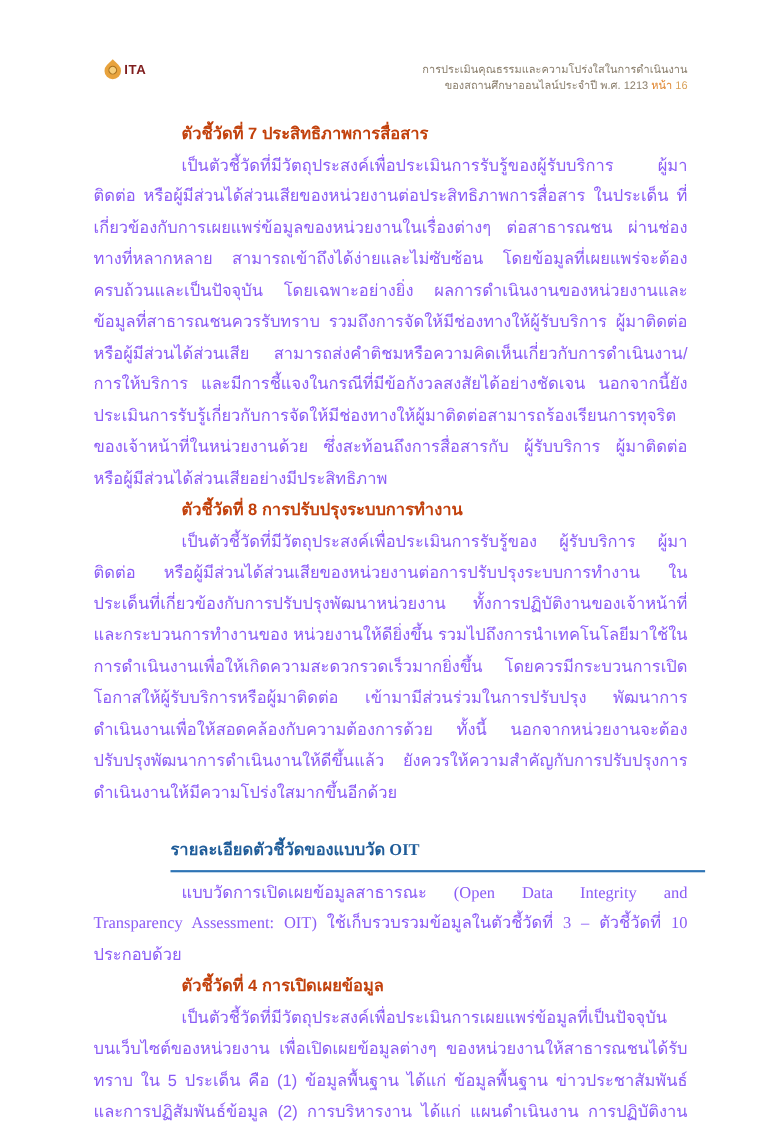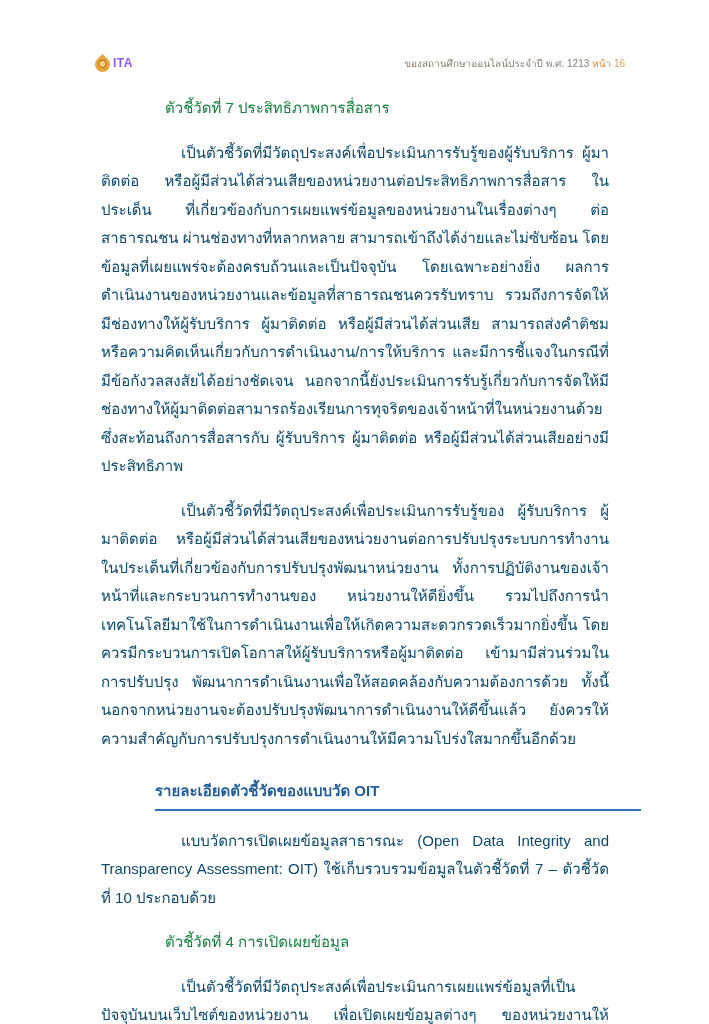--- a/index.html
+++ b/index.html
@@ -35,53 +35,53 @@
     position:absolute;
     left:3px;top:3px;
     width:6px;height:6px;
     border:1.5px solid #A8711F;
     border-radius:50%;
     background:#F6CE7B;
   }
   .logo-text{
     font-size:12px;
     font-weight:bold;
-    color:#8b5cf6;
+    color:#7f1d1d;
     letter-spacing:.5px;
   }
   .hdr-right{
     text-align:right;
     font-size:10px;
     line-height:15px;
     color:#8B7F6D;
     padding-top:2px;
   }
   .page-label{color:#E0852F;}
   .page-num{color:#D9A15A;}
   
   .content{
     margin:22px 84px 0 85px;
     font-size:15px;
     line-height:28.5px;
   }
   .ind-heading{
     margin:0 0 0 80px;
     font-size:15px;
-    font-weight:normal;
-    color:#15803d;
+    font-weight:bold;
+    color:#c2410c;
     line-height:28.5px;
   }
   .para{
-    margin:16px;
+    margin:0;
     text-indent:80px;
     text-align:justify;
     line-height:28.5px;
-    color:#0c4a6e;
+    color:#8b5cf6;
   }
-  .oit-block{margin-top:24px;}
+  .oit-block{margin-top:24px;font-family:Liberation Serif, serif;}
   .oit-heading{
     margin:0 0 0 70px;
     font-size:15px;
     font-weight:bold;
     color:#1F5C99;
     line-height:28.5px;
   }
   .blue-rule{
     border:none;
     border-top:2px solid #2E74B5;
@@ -92,38 +92,40 @@
 <body>
 
 <div class="page">
 
   <div class="hdr">
     <div class="logo">
       <span class="droplet"></span>
       <span class="logo-text">ITA</span>
     </div>
     <div class="hdr-right">
+      <div>การประเมินคุณธรรมและความโปร่งใสในการดำเนินงาน</div>
       <div>
         <span>ของสถานศึกษาออนไลน์ประจำปี พ.ศ. 1213</span>
         <span class="page-label">หน้า</span>
         <span class="page-num">16</span>
       </div>
     </div>
   </div>
 
   <div class="content">
 
     <h2 class="ind-heading">ตัวชี้วัดที่ 7 ประสิทธิภาพการสื่อสาร</h2>
     <p class="para">เป็นตัวชี้วัดที่มีวัตถุประสงค์เพื่อประเมินการรับรู้ของผู้รับบริการ ผู้มาติดต่อ หรือผู้มีส่วนได้ส่วนเสียของหน่วยงานต่อประสิทธิภาพการสื่อสาร ในประเด็น ที่เกี่ยวข้องกับการเผยแพร่ข้อมูลของหน่วยงานในเรื่องต่างๆ ต่อสาธารณชน ผ่านช่องทางที่หลากหลาย สามารถเข้าถึงได้ง่ายและไม่ซับซ้อน โดยข้อมูลที่เผยแพร่จะต้องครบถ้วนและเป็นปัจจุบัน โดยเฉพาะอย่างยิ่ง ผลการดำเนินงานของหน่วยงานและข้อมูลที่สาธารณชนควรรับทราบ รวมถึงการจัดให้มีช่องทางให้ผู้รับบริการ ผู้มาติดต่อ หรือผู้มีส่วนได้ส่วนเสีย สามารถส่งคำติชมหรือความคิดเห็นเกี่ยวกับการดำเนินงาน/การให้บริการ และมีการชี้แจงในกรณีที่มีข้อกังวลสงสัยได้อย่างชัดเจน นอกจากนี้ยังประเมินการรับรู้เกี่ยวกับการจัดให้มีช่องทางให้ผู้มาติดต่อสามารถร้องเรียนการทุจริตของเจ้าหน้าที่ในหน่วยงานด้วย ซึ่งสะท้อนถึงการสื่อสารกับ ผู้รับบริการ ผู้มาติดต่อ หรือผู้มีส่วนได้ส่วนเสียอย่างมีประสิทธิภาพ</p>
 
+    <h2 class="ind-heading">ตัวชี้วัดที่ 8 การปรับปรุงระบบการทำงาน</h2>
     <p class="para">เป็นตัวชี้วัดที่มีวัตถุประสงค์เพื่อประเมินการรับรู้ของ ผู้รับบริการ ผู้มาติดต่อ หรือผู้มีส่วนได้ส่วนเสียของหน่วยงานต่อการปรับปรุงระบบการทำงาน ในประเด็นที่เกี่ยวข้องกับการปรับปรุงพัฒนาหน่วยงาน ทั้งการปฏิบัติงานของเจ้าหน้าที่และกระบวนการทำงานของ หน่วยงานให้ดียิ่งขึ้น รวมไปถึงการนำเทคโนโลยีมาใช้ในการดำเนินงานเพื่อให้เกิดความสะดวกรวดเร็วมากยิ่งขึ้น โดยควรมีกระบวนการเปิดโอกาสให้ผู้รับบริการหรือผู้มาติดต่อ เข้ามามีส่วนร่วมในการปรับปรุง พัฒนาการดำเนินงานเพื่อให้สอดคล้องกับความต้องการด้วย ทั้งนี้ นอกจากหน่วยงานจะต้องปรับปรุงพัฒนาการดำเนินงานให้ดีขึ้นแล้ว ยังควรให้ความสำคัญกับการปรับปรุงการดำเนินงานให้มีความโปร่งใสมากขึ้นอีกด้วย</p>
 
     <div class="oit-block">
       <h2 class="oit-heading">รายละเอียดตัวชี้วัดของแบบวัด OIT</h2>
       <hr class="blue-rule">
-      <p class="para">แบบวัดการเปิดเผยข้อมูลสาธารณะ (Open Data Integrity and Transparency Assessment: OIT) ใช้เก็บรวบรวมข้อมูลในตัวชี้วัดที่ 7 – ตัวชี้วัดที่ 10 ประกอบด้วย</p>
+      <p class="para">แบบวัดการเปิดเผยข้อมูลสาธารณะ (Open Data Integrity and Transparency Assessment: OIT) ใช้เก็บรวบรวมข้อมูลในตัวชี้วัดที่ 3 – ตัวชี้วัดที่ 10 ประกอบด้วย</p>
     </div>
 
     <h2 class="ind-heading">ตัวชี้วัดที่ 4 การเปิดเผยข้อมูล</h2>
     <p class="para">เป็นตัวชี้วัดที่มีวัตถุประสงค์เพื่อประเมินการเผยแพร่ข้อมูลที่เป็นปัจจุบันบนเว็บไซต์ของหน่วยงาน เพื่อเปิดเผยข้อมูลต่างๆ ของหน่วยงานให้สาธารณชนได้รับทราบ ใน 5 ประเด็น คือ (1) ข้อมูลพื้นฐาน ได้แก่ ข้อมูลพื้นฐาน ข่าวประชาสัมพันธ์ และการปฏิสัมพันธ์ข้อมูล (2) การบริหารงาน ได้แก่  แผนดำเนินงาน การปฏิบัติงาน และการให้บริการ (3) การบริหารเงินงบประมาณ ได้แก่ แผนการใช้จ่ายงบประมาณประจำปี และการจัดซื้อจัดจ้างหรือการจัดหาพัสดุ (4) การบริหารและพัฒนา ทรัพยากรบุคคล ได้แก่ นโยบายการบริหารทรัพยากรบุคคล การดำเนินการ ตามนโยบายการบริหารทรัพยากรบุคคล และหลักเกณฑ์การบริหารและพัฒนาทรัพยากรบุคคล และ(5) การส่งเสริมความโปร่งใสในหน่วยงาน ได้แก่ การจัดการเรื่องร้องเรียนการทุจริตและประพฤติมิชอบ และการเปิดโอกาสให้เกิดการมีส่วนร่วม ซึ่งการเผยแพร่ข้อมูลในประเด็นข้างต้นแสดงถึงความโปร่งใส ในการบริหารงานและการดำเนินงานของหน่วยงาน</p>
 
   </div>
 </div>
 
 </body></html>

